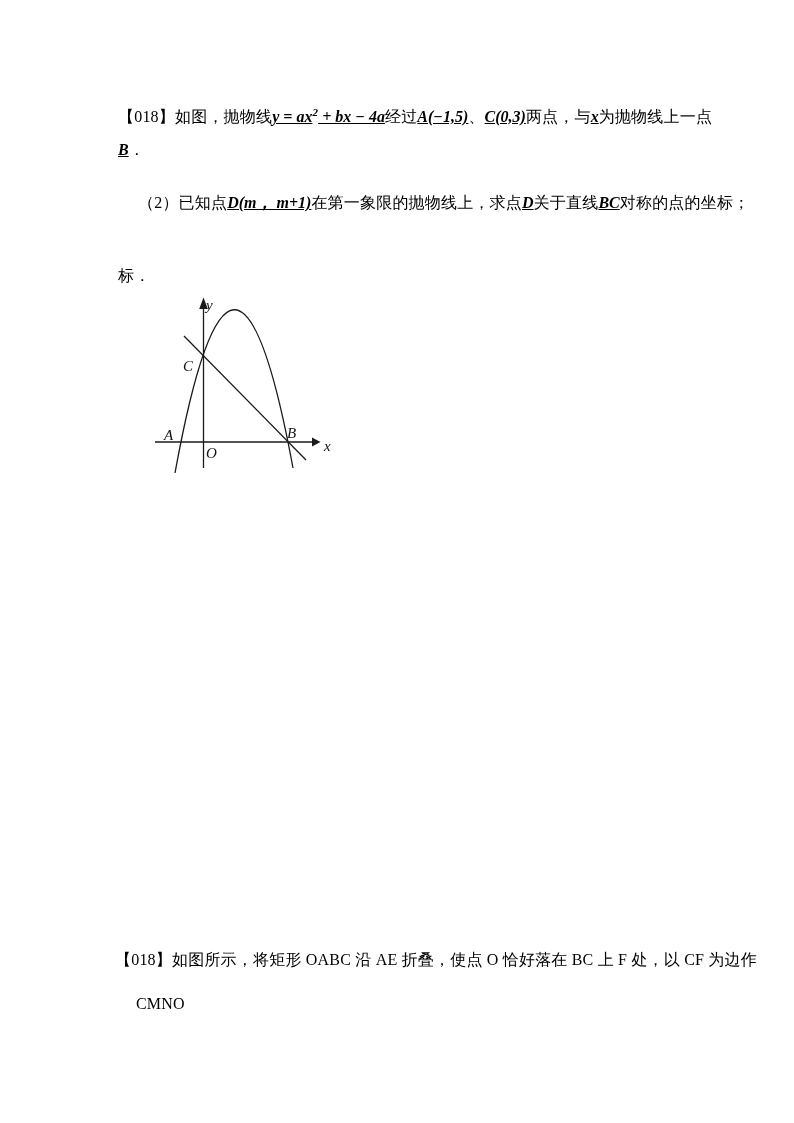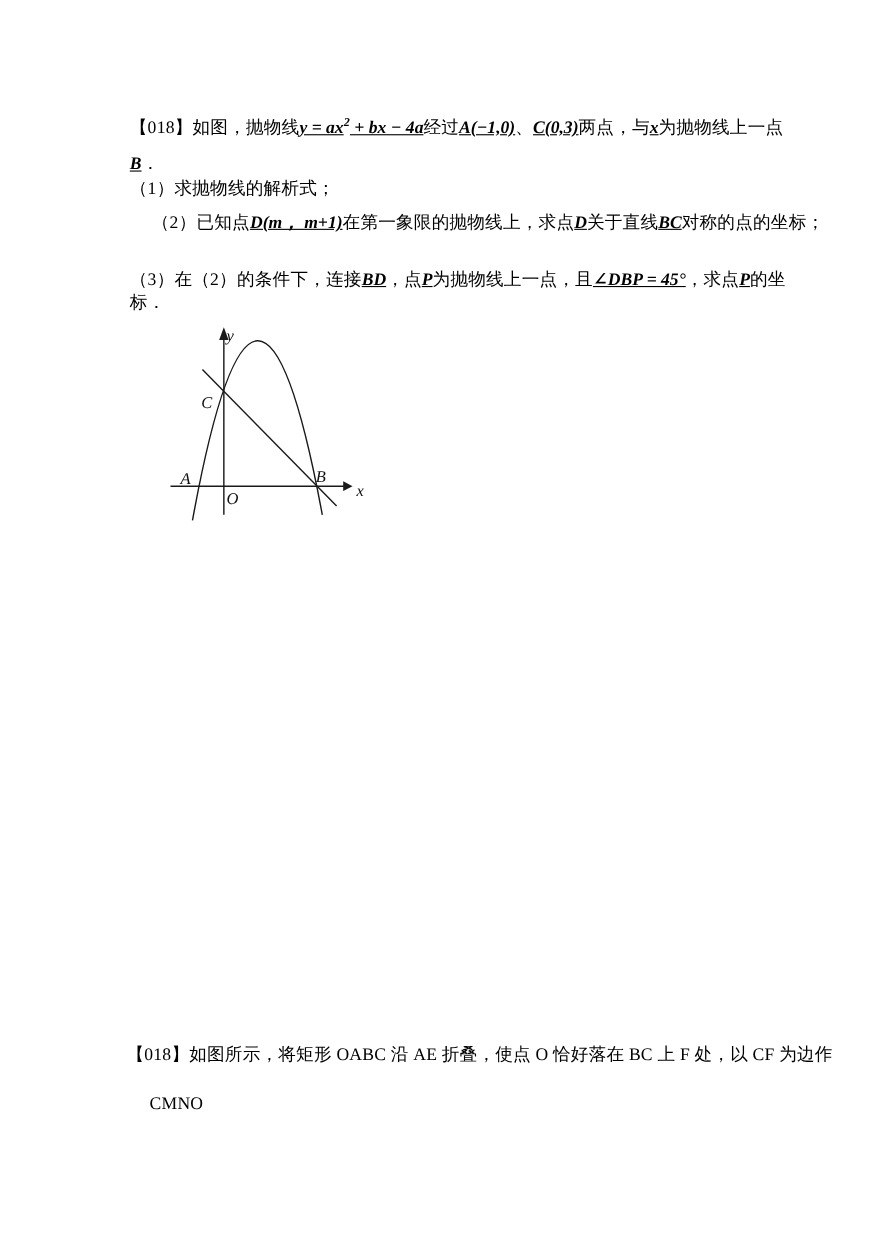--- a/index.html
+++ b/index.html
@@ -42,38 +42,32 @@
   }
   .stroke{stroke:#1a1a1a;stroke-width:1.3;fill:none;}
   .fillhead{fill:#1a1a1a;stroke:none;}
 </style>
 </head>
 <body>
 
 <div class="page">
 
   <div class="line" style="left:118px;top:106px;">
-    <span>【018】如图，抛物线</span><span class="math">y = ax</span><span class="sup">2</span><span class="math"> + bx − 4a</span><span>经过</span><span class="math">A(−1,0)</span><span>、</span><span class="math">C(0,3)</span><span>两点，与</span><span class="math">x</span><span>为抛物线上一点</span>
+    <span>【018】如图，抛物线</span><span class="math">y = ax</span><span class="sup">2</span><span class="math"> + bx − 4a</span><span>经过</span><span class="math">A(−1,5)</span><span>、</span><span class="math">C(0,3)</span><span>两点，与</span><span class="math">x</span><span>为抛物线上一点</span>
   </div>
 
   <div class="line" style="left:118px;top:139px;">
     <span class="math">B</span><span>．</span>
   </div>
 
-  <div class="line" style="left:118px;top:161px;">
-    <span>（1）求抛物线的解析式；</span>
-  </div>
 
   <div class="line" style="left:118px;top:192px;margin-left:20px;">
     <span>（2）已知点</span><span class="math">D(m， m+1)</span><span>在第一象限的抛物线上，求点</span><span class="math">D</span><span>关于直线</span><span class="math">BC</span><span>对称的点的坐标；</span>
   </div>
 
-  <div class="line" style="left:118px;top:244px;">
-    <span>（3）在（2）的条件下，连接</span><span class="math">BD</span><span>，点</span><span class="math">P</span><span>为抛物线上一点，且</span><span class="math">∠DBP = 45°</span><span>，求点</span><span class="math">P</span><span>的坐</span>
-  </div>
 
   <div class="line" style="left:118px;top:265px;">
     <span>标．</span>
   </div>
 
   <svg class="diagram-svg" width="200" height="200" viewBox="140 285 200 200">
 
     <line class="stroke" x1="155" y1="442" x2="313" y2="442"></line>
     <polygon class="fillhead" points="312,437.6 312,446.4 320.5,442"></polygon>
 

